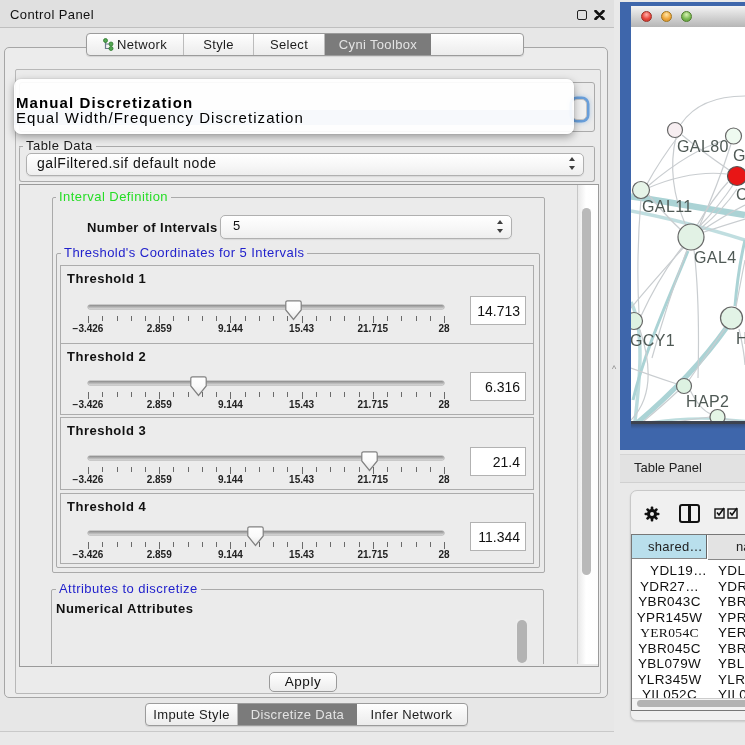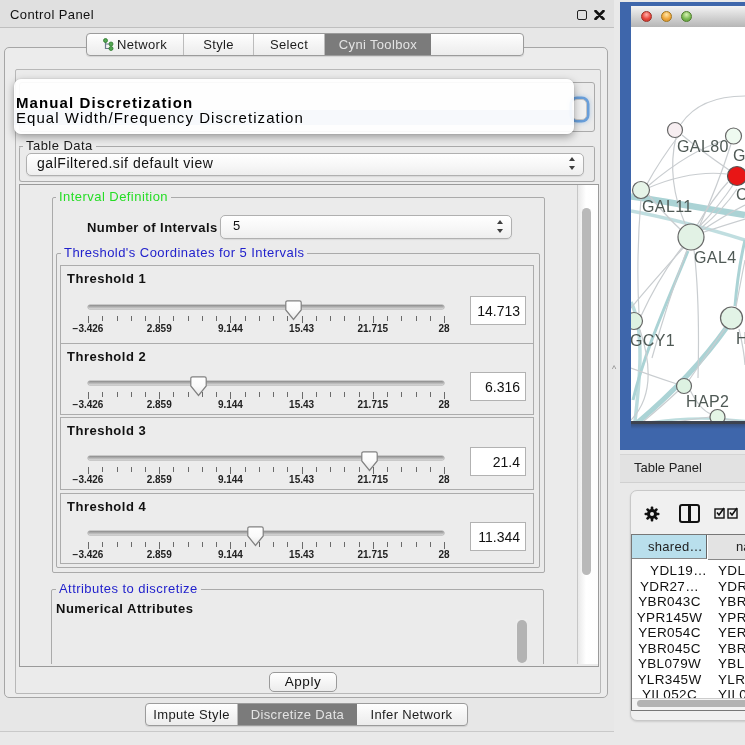--- a/index.html
+++ b/index.html
@@ -50,21 +50,21 @@
 <div class="abs" style="left:15px;top:69px;width:584px;height:623px;background:#ebebeb;border:1px solid #b8b8b8;border-radius:2px;"></div>
 
 <div class="abs" style="left:19px;top:82px;width:574px;height:48px;border:1px solid #aaa;border-radius:3px;"></div>
 
 <div class="abs" style="left:572px;top:99px;width:13px;height:19px;border-radius:5px;background:#f0f0f0;border:1px solid #c5c5c5;box-shadow:0 0 0 2.5px rgba(88,148,214,0.85),0 0 4px 3px rgba(120,170,225,0.45);"></div>
 
 <div class="abs" style="left:19px;top:146px;width:574px;height:35px;border:1px solid #aaa;border-radius:3px;border-top:none;"></div>
 <div class="abs" style="left:19px;top:146px;width:574px;height:0;border-top:1px solid #aaa;"></div>
 <div class="grouplab" style="left:23px;top:139px;color:#1a1a1a;background:#ebebeb;">Table Data</div>
 <div class="aquacombo" style="left:26px;top:153px;width:556px;height:21px;"></div>
-<div class="abs" style="left:37px;top:153px;font-size:14px;letter-spacing:0.55px;line-height:21px;color:#111;">galFiltered.sif default view</div>
+<div class="abs" style="left:37px;top:153px;font-size:14px;letter-spacing:0.55px;line-height:21px;color:#111;">galFiltered.sif default node</div>
 <div class="stepper" style="left:569px;top:156px;"></div>
 
 <div class="abs" style="left:19px;top:184px;width:578px;height:481px;background:#ebebeb;border:1px solid #9a9a9a;overflow:hidden;">
   <div class="abs" style="left:557px;top:0;width:20px;height:479px;background:linear-gradient(90deg,#e9e9e9,#ffffff 40%,#fdfdfd);border-left:1px solid #c6c6c6;"></div>
   <div class="abs" style="left:562px;top:23px;width:9px;height:367px;background:#b9b9b9;border-radius:5px;"></div>
 </div>
 
 <div class="abs" style="left:52px;top:197px;width:491px;height:374px;border:1px solid #aaa;border-radius:2px;"></div>
 <div class="grouplab" style="left:56px;top:190px;color:#25dd25;">Interval Definition</div>
 
@@ -392,21 +392,21 @@
   <div class="abs" style="left:76px;top:0;width:38px;height:24px;background:#e3e3e3;border-bottom:1px solid #888;font-size:13px;color:#222;line-height:24px;padding-left:28px;">na</div>
   <div id="tbody" class="abs" style="left:0;top:28px;width:114px;">
       <div class="abs" style="left:0;top:0.0px;width:75px;height:15.5px;font-size:13.5px;letter-spacing:0.35px;color:#111;text-align:right;line-height:15.5px;">YDL19…</div>
       <div class="abs" style="left:86px;top:0.0px;width:30px;height:15.5px;font-size:13.5px;letter-spacing:0.35px;color:#111;line-height:15.5px;">YDL1</div>
       <div class="abs" style="left:0;top:15.5px;width:75px;height:15.5px;font-size:13.5px;letter-spacing:0.35px;color:#111;text-align:center;line-height:15.5px;">YDR27…</div>
       <div class="abs" style="left:86px;top:15.5px;width:30px;height:15.5px;font-size:13.5px;letter-spacing:0.35px;color:#111;line-height:15.5px;">YDR2</div>
       <div class="abs" style="left:0;top:31.0px;width:75px;height:15.5px;font-size:13.5px;letter-spacing:0.35px;color:#111;text-align:center;line-height:15.5px;">YBR043C</div>
       <div class="abs" style="left:86px;top:31.0px;width:30px;height:15.5px;font-size:13.5px;letter-spacing:0.35px;color:#111;line-height:15.5px;">YBR0</div>
       <div class="abs" style="left:0;top:46.5px;width:75px;height:15.5px;font-size:13.5px;letter-spacing:0.35px;color:#111;text-align:center;line-height:15.5px;">YPR145W</div>
       <div class="abs" style="left:86px;top:46.5px;width:30px;height:15.5px;font-size:13.5px;letter-spacing:0.35px;color:#111;line-height:15.5px;">YPR1</div>
-      <div class="abs" style="left:0;top:62.0px;width:75px;height:15.5px;font-size:13.5px;letter-spacing:0.35px;color:#111;text-align:center;line-height:15.5px;">YER054C</div>
+      <div class="abs" style="left:0;top:62.0px;width:75px;height:15.5px;font-size:13.5px;letter-spacing:0.35px;color:#111;text-align:center;line-height:15.5px;font-family:Liberation Serif, serif;">YER054C</div>
       <div class="abs" style="left:86px;top:62.0px;width:30px;height:15.5px;font-size:13.5px;letter-spacing:0.35px;color:#111;line-height:15.5px;">YER0</div>
       <div class="abs" style="left:0;top:77.5px;width:75px;height:15.5px;font-size:13.5px;letter-spacing:0.35px;color:#111;text-align:center;line-height:15.5px;">YBR045C</div>
       <div class="abs" style="left:86px;top:77.5px;width:30px;height:15.5px;font-size:13.5px;letter-spacing:0.35px;color:#111;line-height:15.5px;">YBR0</div>
       <div class="abs" style="left:0;top:93.0px;width:75px;height:15.5px;font-size:13.5px;letter-spacing:0.35px;color:#111;text-align:center;line-height:15.5px;">YBL079W</div>
       <div class="abs" style="left:86px;top:93.0px;width:30px;height:15.5px;font-size:13.5px;letter-spacing:0.35px;color:#111;line-height:15.5px;">YBL0</div>
       <div class="abs" style="left:0;top:108.5px;width:75px;height:15.5px;font-size:13.5px;letter-spacing:0.35px;color:#111;text-align:center;line-height:15.5px;">YLR345W</div>
       <div class="abs" style="left:86px;top:108.5px;width:30px;height:15.5px;font-size:13.5px;letter-spacing:0.35px;color:#111;line-height:15.5px;">YLR3</div>
       <div class="abs" style="left:0;top:124.0px;width:75px;height:15.5px;font-size:13.5px;letter-spacing:0.35px;color:#111;text-align:center;line-height:15.5px;">YIL052C</div>
       <div class="abs" style="left:86px;top:124.0px;width:30px;height:15.5px;font-size:13.5px;letter-spacing:0.35px;color:#111;line-height:15.5px;">YIL0</div>
     </div>

